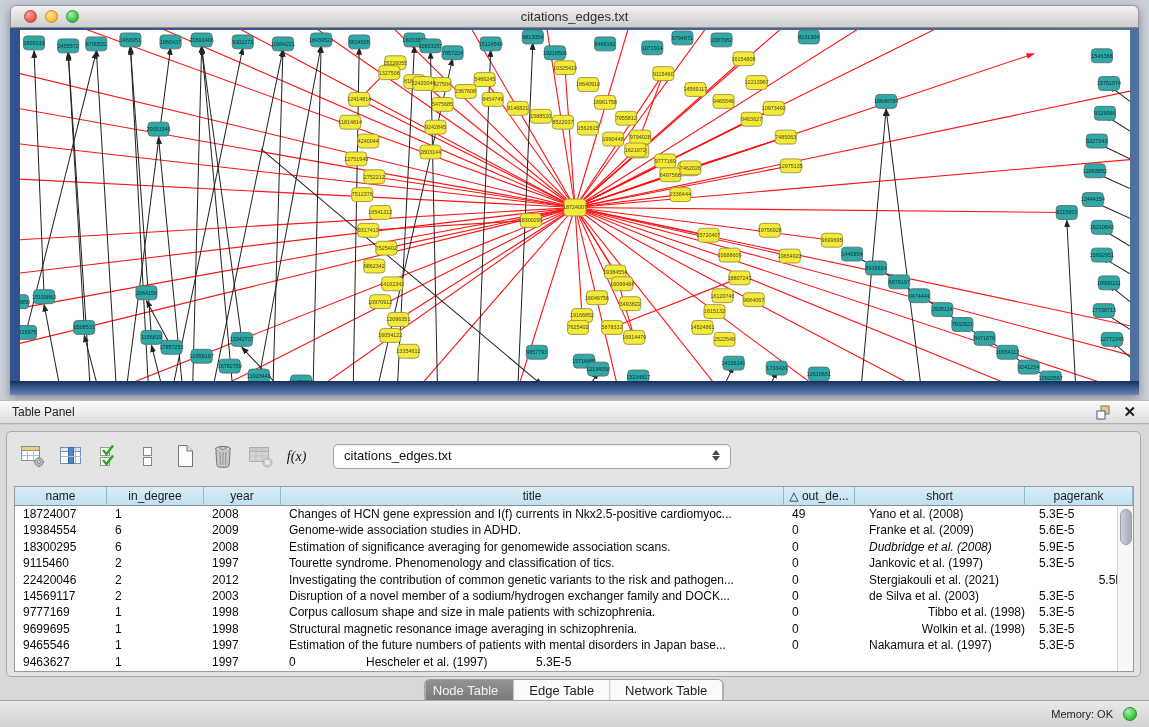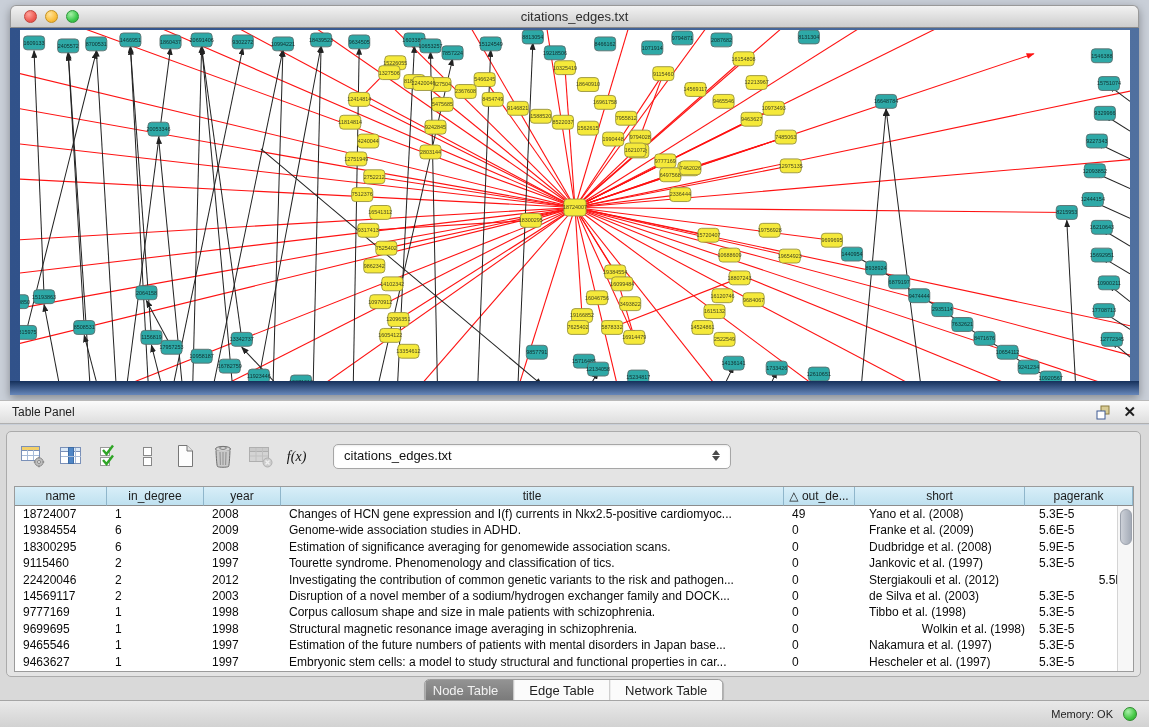--- a/index.html
+++ b/index.html
@@ -910,57 +910,57 @@
             <div class="td" style="width: 71px;">0</div>
             <div class="td pad14" style="width: 170px;">Franke et al. (2009)</div>
             <div class="td pad14" style="width: 109px;">5.6E-5</div>
           </div>
           <div class="trow">
             <div class="td" style="width: 92px;">18300295</div>
             <div class="td" style="width: 97px;">6</div>
             <div class="td" style="width: 77px;">2008</div>
             <div class="td" style="width: 503px;">Estimation of significance averaging for genomewide association scans.</div>
             <div class="td" style="width: 71px;">0</div>
-            <div class="td pad14" style="width: 170px;">Dudbridge et al. (2008)</div>
+            <div class="td pad14" style="width: 170px; font-style: italic;">Dudbridge et al. (2008)</div>
             <div class="td pad14" style="width: 109px;">5.9E-5</div>
           </div>
           <div class="trow">
             <div class="td" style="width: 92px;">9115460</div>
             <div class="td" style="width: 97px;">2</div>
             <div class="td" style="width: 77px;">1997</div>
             <div class="td" style="width: 503px;">Tourette syndrome. Phenomenology and classification of tics.</div>
             <div class="td" style="width: 71px;">0</div>
             <div class="td pad14" style="width: 170px;">Jankovic et al. (1997)</div>
             <div class="td pad14" style="width: 109px;">5.3E-5</div>
           </div>
           <div class="trow">
             <div class="td" style="width: 92px;">22420046</div>
             <div class="td" style="width: 97px;">2</div>
             <div class="td" style="width: 77px;">2012</div>
             <div class="td" style="width: 503px;">Investigating the contribution of common genetic variants to the risk and pathogen...</div>
             <div class="td" style="width: 71px;">0</div>
-            <div class="td pad14" style="width: 170px;">Stergiakouli et al. (2012)</div>
+            <div class="td pad14" style="width: 170px;">Stergiakouli et al. (2021)</div>
             <div class="td pad14" style="width: 109px; text-align: right;">5.5E-5</div>
           </div>
           <div class="trow">
             <div class="td" style="width: 92px;">14569117</div>
             <div class="td" style="width: 97px;">2</div>
             <div class="td" style="width: 77px;">2003</div>
             <div class="td" style="width: 503px;">Disruption of a novel member of a sodium/hydrogen exchanger family and DOCK...</div>
             <div class="td" style="width: 71px;">0</div>
             <div class="td pad14" style="width: 170px;">de Silva et al. (2003)</div>
             <div class="td pad14" style="width: 109px;">5.3E-5</div>
           </div>
           <div class="trow">
             <div class="td" style="width: 92px;">9777169</div>
             <div class="td" style="width: 97px;">1</div>
             <div class="td" style="width: 77px;">1998</div>
             <div class="td" style="width: 503px;">Corpus callosum shape and size in male patients with schizophrenia.</div>
             <div class="td" style="width: 71px;">0</div>
-            <div class="td pad14" style="width: 170px;">Tibbo et al. (1998)</div>
+            <div class="td pad14" style="width: 170px; text-align: right;">Tibbo et al. (1998)</div>
             <div class="td pad14" style="width: 109px;">5.3E-5</div>
           </div>
           <div class="trow">
             <div class="td" style="width: 92px;">9699695</div>
             <div class="td" style="width: 97px;">1</div>
             <div class="td" style="width: 77px;">1998</div>
             <div class="td" style="width: 503px;">Structural magnetic resonance image averaging in schizophrenia.</div>
             <div class="td" style="width: 71px;">0</div>
             <div class="td pad14" style="width: 170px; text-align: right;">Wolkin et al. (1998)</div>
             <div class="td pad14" style="width: 109px;">5.3E-5</div>
@@ -971,21 +971,20 @@
             <div class="td" style="width: 77px;">1997</div>
             <div class="td" style="width: 503px;">Estimation of the future numbers of patients with mental disorders in Japan base...</div>
             <div class="td" style="width: 71px;">0</div>
             <div class="td pad14" style="width: 170px;">Nakamura et al. (1997)</div>
             <div class="td pad14" style="width: 109px;">5.3E-5</div>
           </div>
           <div class="trow">
             <div class="td" style="width: 92px;">9463627</div>
             <div class="td" style="width: 97px;">1</div>
             <div class="td" style="width: 77px;">1997</div>
-            <div class="td" style="width: 503px;">Embryonic stem cells: a model to study structural and functional properties in car...</div>
             <div class="td" style="width: 71px;">0</div>
             <div class="td pad14" style="width: 170px;">Hescheler et al. (1997)</div>
             <div class="td pad14" style="width: 109px;">5.3E-5</div>
           </div>
         </div>
       <div class="vscroll">
         <div class="vthumb"></div>
       </div>
     </div>
 

